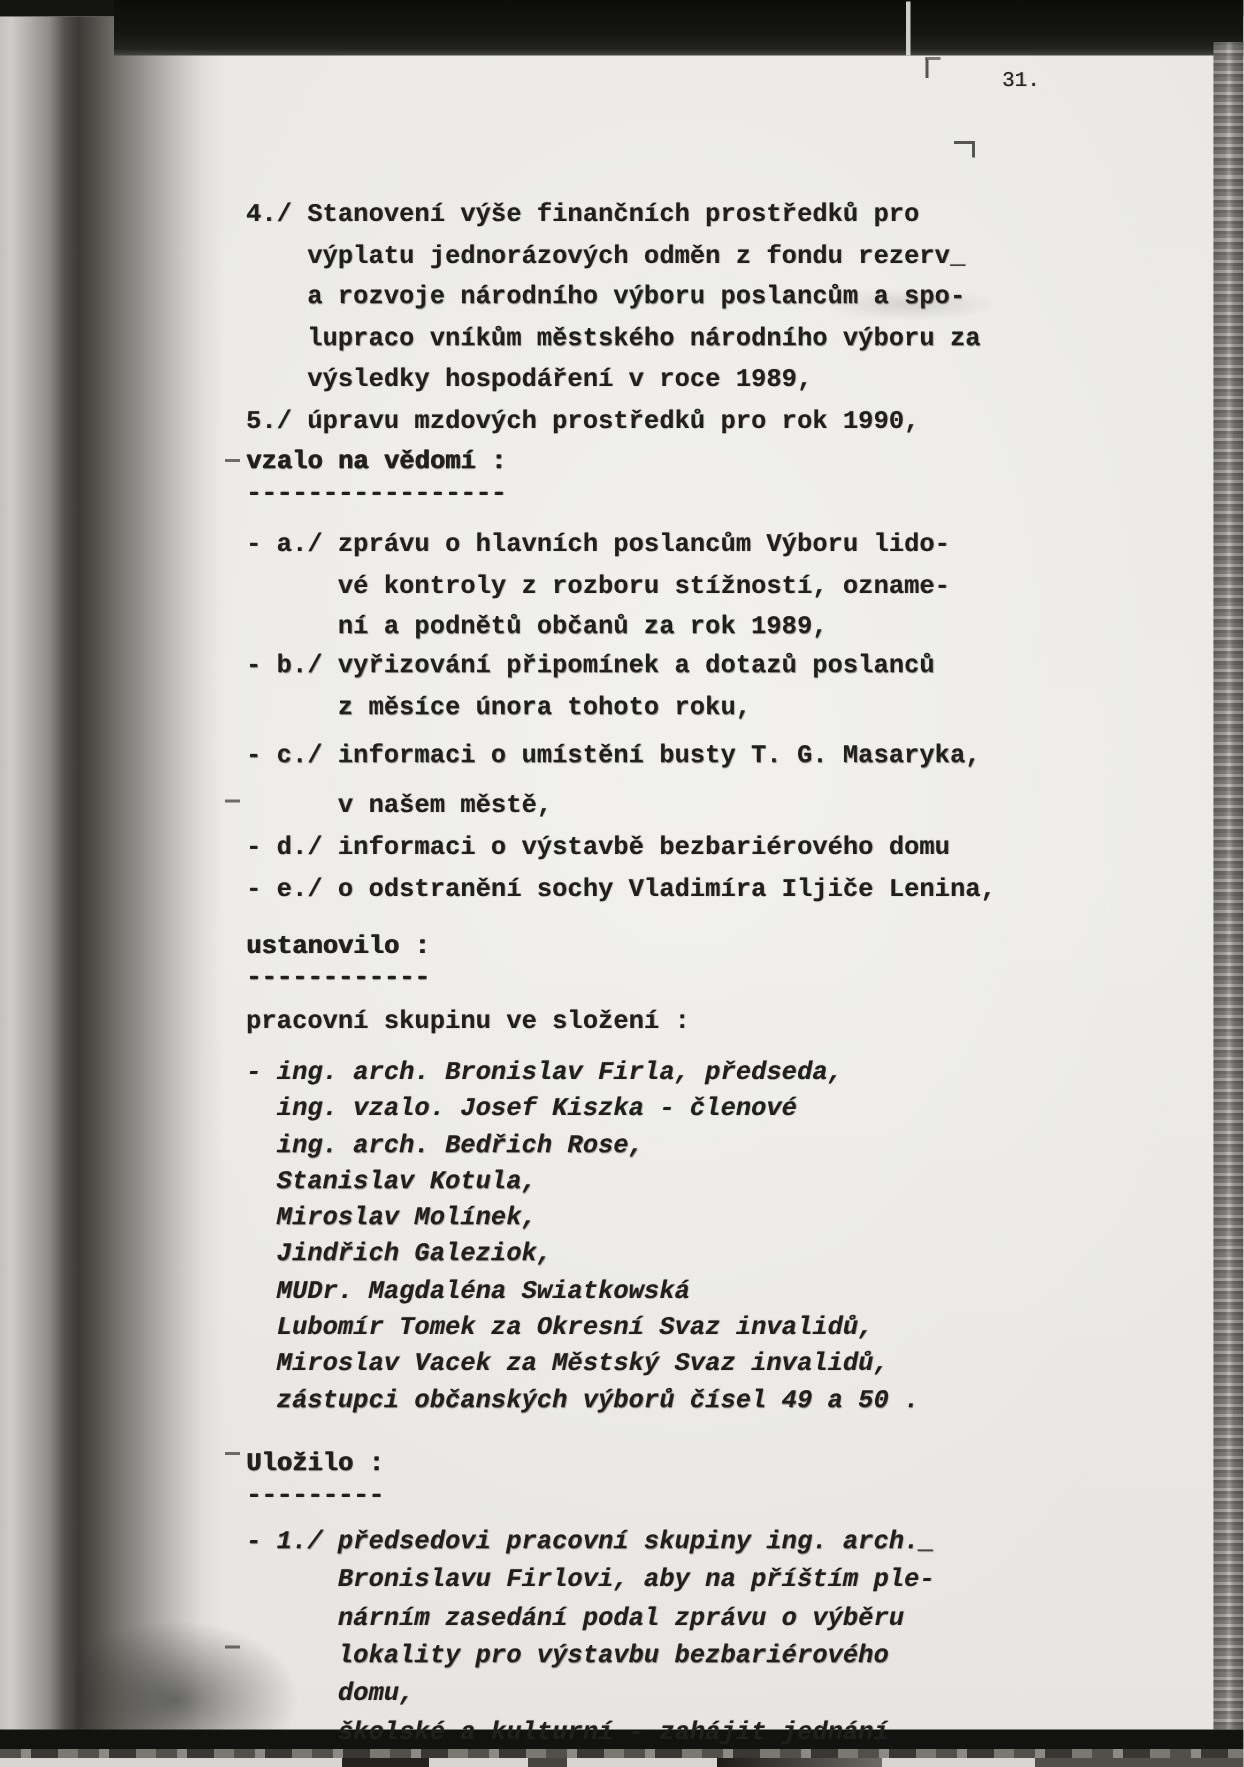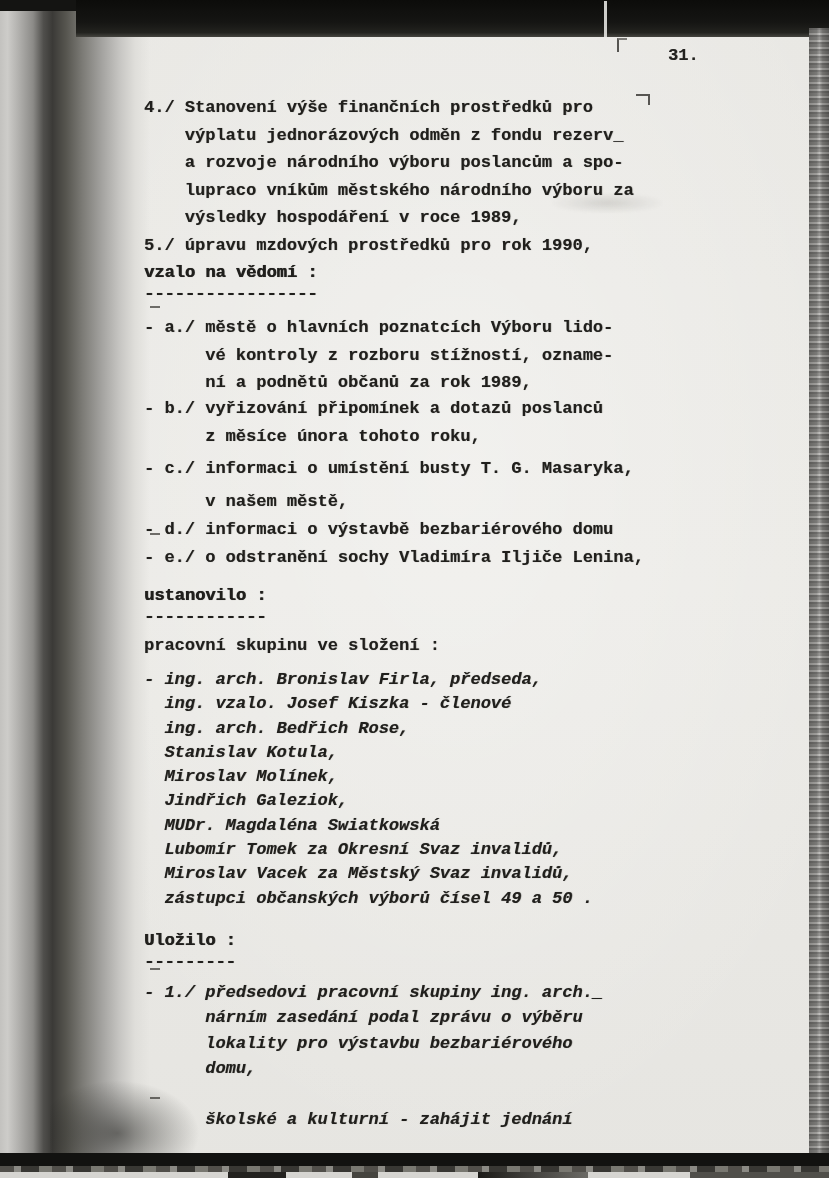--- a/index.html
+++ b/index.html
@@ -56,33 +56,33 @@
   .blob2{left:352px;width:26px;background:#45443f;}
   .blob3{left:478px;width:110px;background:linear-gradient(90deg,#1c1b18,#6b6a65);}
   .blob4{left:690px;width:139px;background:#504f4a;}
   
   .ghost{
     position:absolute;left:552px;top:193px;width:110px;height:20px;
     background:radial-gradient(ellipse at 50% 50%, rgba(120,118,112,0.22), rgba(120,118,112,0) 75%);
     filter:blur(1px);
   }
   
-  .block{position:absolute;left:144px;}
+  .block{position:absolute;left:164px;margin-top:36px;}
   .tl{
     white-space:pre;font-size:17px;font-weight:bold;color:#201f1c;
     text-shadow:0.4px 0.4px 0.7px rgba(25,25,22,0.55);
   }
   .lh27 .tl{line-height:27.5px;}
   .lh24 .tl{line-height:24.3px;font-style:italic;}
   .lh25 .tl{line-height:25.3px;font-style:italic;}
   .lh21 .tl{line-height:21px;}
   .heading .tl{text-shadow:0.7px 0 0 rgba(25,25,22,0.8),0.4px 0.4px 0.7px rgba(25,25,22,0.5);}
   .page-num{
     position:absolute;left:668px;top:46px;
-    font-size:17px;font-weight:bold;color:#23221f;
+    font-size:14px;font-weight:normal;color:#23221f;
     text-shadow:0.4px 0.4px 0.6px rgba(25,25,22,0.5);
   }
   
   .corner-mark{
     position:absolute;left:636px;top:94px;width:12px;height:9px;
     border-top:2px solid rgba(60,59,54,0.85);
     border-right:2px solid rgba(60,59,54,0.85);
   }
   .tick-mark{
     position:absolute;left:617px;top:38px;width:8px;height:12px;
@@ -134,21 +134,21 @@
 <div class="block lh27" style="top:232px;">
   <div class="tl">5./ úpravu mzdových prostředků pro rok 1990,</div>
 </div>
 
 <div class="block lh21 heading" style="top:262px;">
   <div class="tl">vzalo na vědomí :</div>
   <div class="tl">-----------------</div>
 </div>
 
 <div class="block lh27" style="top:314px;">
-  <div class="tl">- a./ městě o hlavních poznatcích Výboru lido-</div>
+  <div class="tl">- a./ zprávu o hlavních poslancům Výboru lido-</div>
   <div class="tl">      vé kontroly z rozboru stížností, ozname-</div>
   <div class="tl">      ní a podnětů občanů za rok 1989,</div>
 </div>
 
 <div class="block lh27" style="top:395px;">
   <div class="tl">- b./ vyřizování připomínek a dotazů poslanců</div>
   <div class="tl">      z měsíce února tohoto roku,</div>
 </div>
 
 <div class="block lh27" style="top:455px;">
@@ -186,20 +186,21 @@
   <div class="tl">  zástupci občanských výborů čísel 49 a 50 .</div>
 </div>
 
 <div class="block lh21 heading" style="top:930px;">
   <div class="tl">Uložilo :</div>
   <div class="tl">---------</div>
 </div>
 
 <div class="block lh25" style="top:980px;">
   <div class="tl">- 1./ předsedovi pracovní skupiny ing. arch._</div>
+  <div class="tl">      Bronislavu Firlovi, aby na příštím ple-</div>
   <div class="tl">      nárním zasedání podal zprávu o výběru</div>
   <div class="tl">      lokality pro výstavbu bezbariérového</div>
   <div class="tl">      domu,</div>
 </div>
 
 <div class="block lh25" style="top:1107px;">
   <div class="tl">      školské a kulturní - zahájit jednání</div>
 </div>
 
 </body></html>

